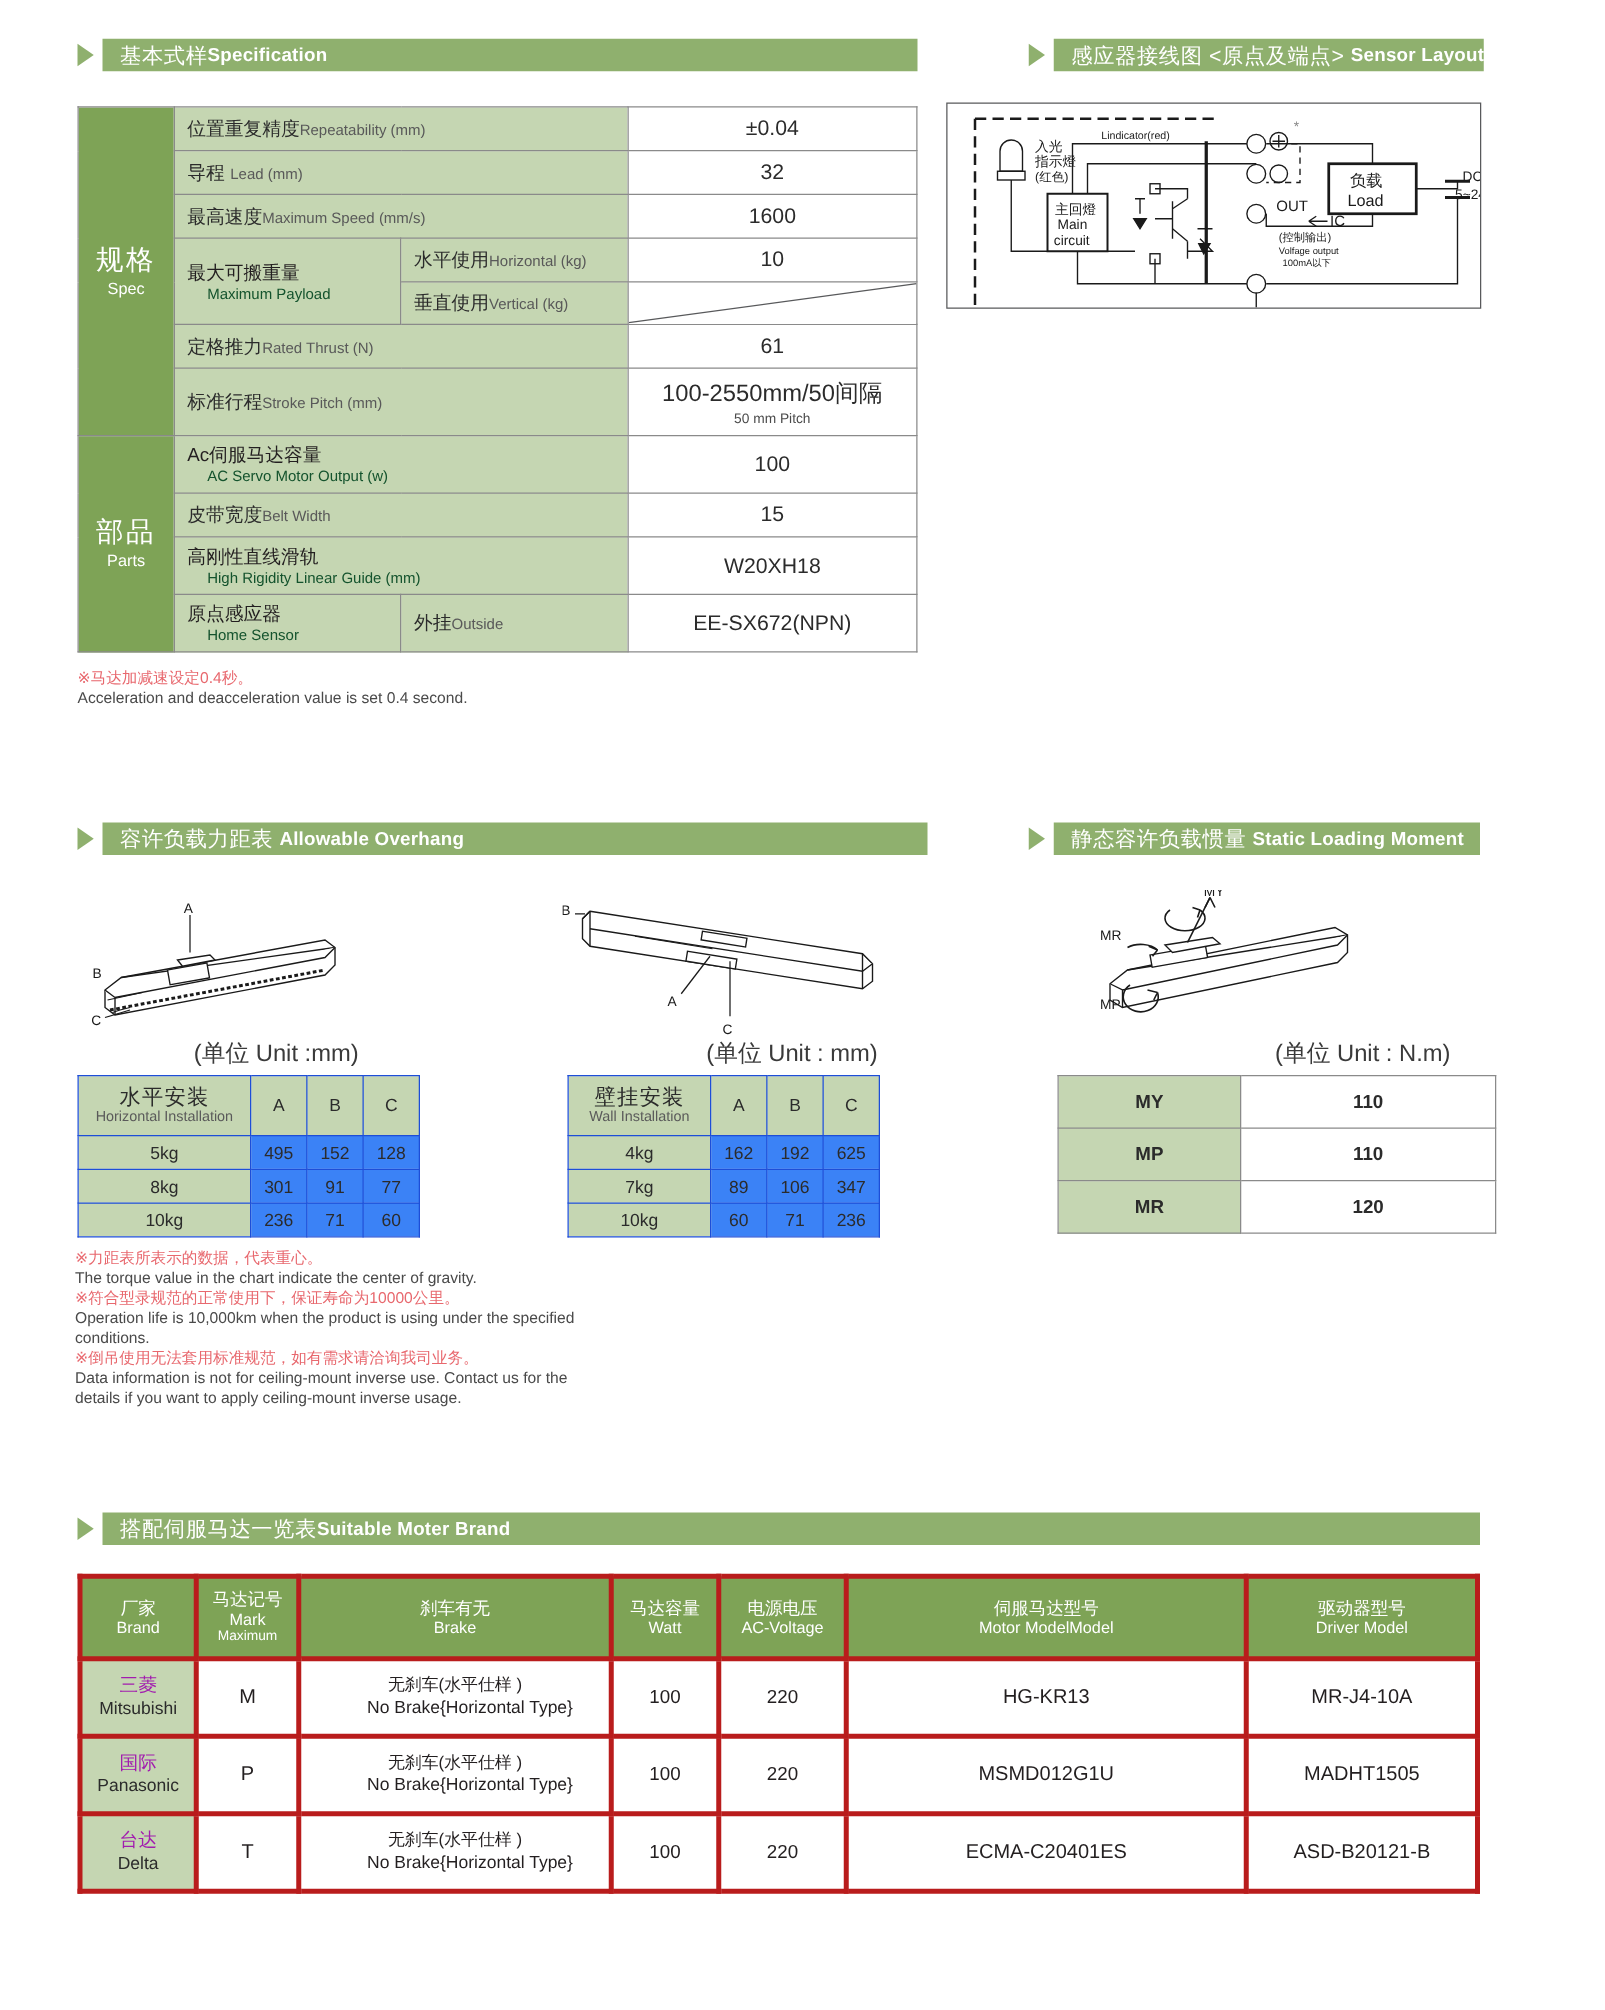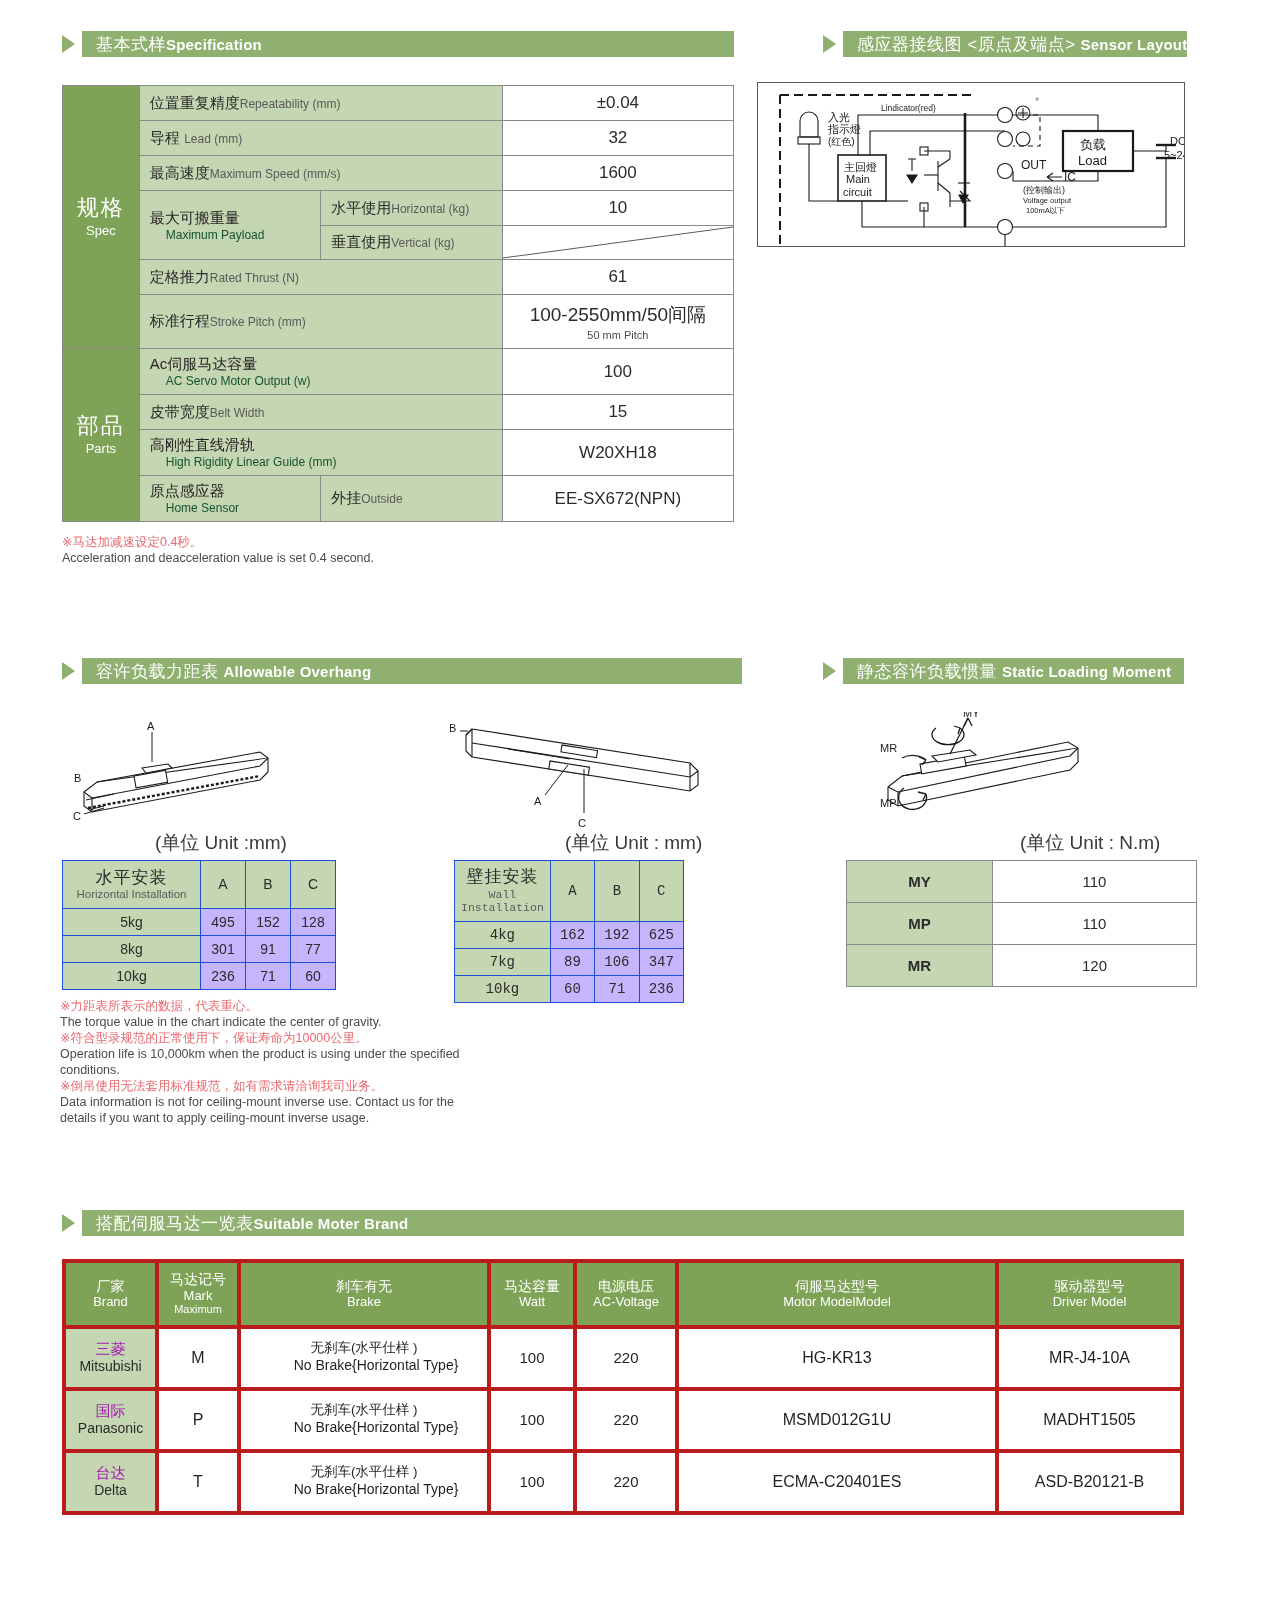--- a/index.html
+++ b/index.html
@@ -74,23 +74,23 @@
   .unit-cap { position:absolute; font-size:19px; color:#3a3a3a; white-space:nowrap; }
 
   .oh-tbl td { border:1px solid #1d4ed8; text-align:center; }
   .oh-tbl .hdr-name {
     background:#c5d6b2; padding:7px 6px; line-height:1.15;
   }
   .oh-tbl .hdr-name .cn { font-size:17px; display:block; color:#2b2b2b; letter-spacing:1px; }
   .oh-tbl .hdr-name .en { font-size:11.5px; display:block; color:#5a5a5a; }
   .oh-tbl .hdr-col { background:#c5d6b2; font-size:14px; color:#2b2b2b; width:45px; }
   .oh-tbl .rw-name { background:#c5d6b2; font-size:14px; color:#2b2b2b; padding:5px 12px; }
-  .oh-tbl .rw-val  { background:#c4b5fd; font-size:14px; color:#2b2b2b; padding:5px 0; }
-
-  .sl-tbl td { border:1px solid #8a8a8a; }
+  .oh-tbl .rw-val  { background:#3b82f6; font-size:14px; color:#2b2b2b; padding:5px 0; }
+
+  .sl-tbl td { border:1px solid #8a8a8a;font-weight:bold; }
   .sl-tbl .sl-k { background:#c5d6b2; width:146px; text-align:center; font-size:15px; font-weight:bold; color:#2b2b2b; padding:12px 0; }
   .sl-tbl .sl-v { background:#ffffff; width:204px; text-align:center; font-size:15px; color:#2b2b2b; }
 
   
   .mt-tbl { position:absolute; left:62px; top:1259px; width:1122px; }
   .mt-tbl td, .mt-tbl th { border:4px solid #b91c1c; }
   .mt-tbl thead td {
     background:#7ea356; color:#ffffff; text-align:center;
     padding:8px 2px; line-height:1.2; font-weight:normal;
   }
@@ -427,21 +427,21 @@
   </g>
   <g fill="#1a1a1a" stroke="none" font-family="'Liberation Sans',sans-serif" font-size="11">
     <text x="-1" y="27">B</text>
     <text x="84" y="100">A</text>
     <text x="128" y="122">C</text>
   </g>
 </svg>
 
 <div class="unit-cap" style="left:565px; top:830px;">(单位 Unit : mm)</div>
 
-<table class="oh-tbl" style="position:absolute; left:454px; top:860px; width:230px;font-family:Liberation Mono, monospace;">
+<table class="oh-tbl" style="position:absolute; left:454px; top:860px; width:250px;">
   <tbody>
       <tr>
     <td class="hdr-name">
       <span class="cn">壁挂安装</span>
       <span class="en">Wall Installation</span>
     </td>
     <td class="hdr-col">A</td>
     <td class="hdr-col">B</td>
     <td class="hdr-col">C</td>
   </tr>

